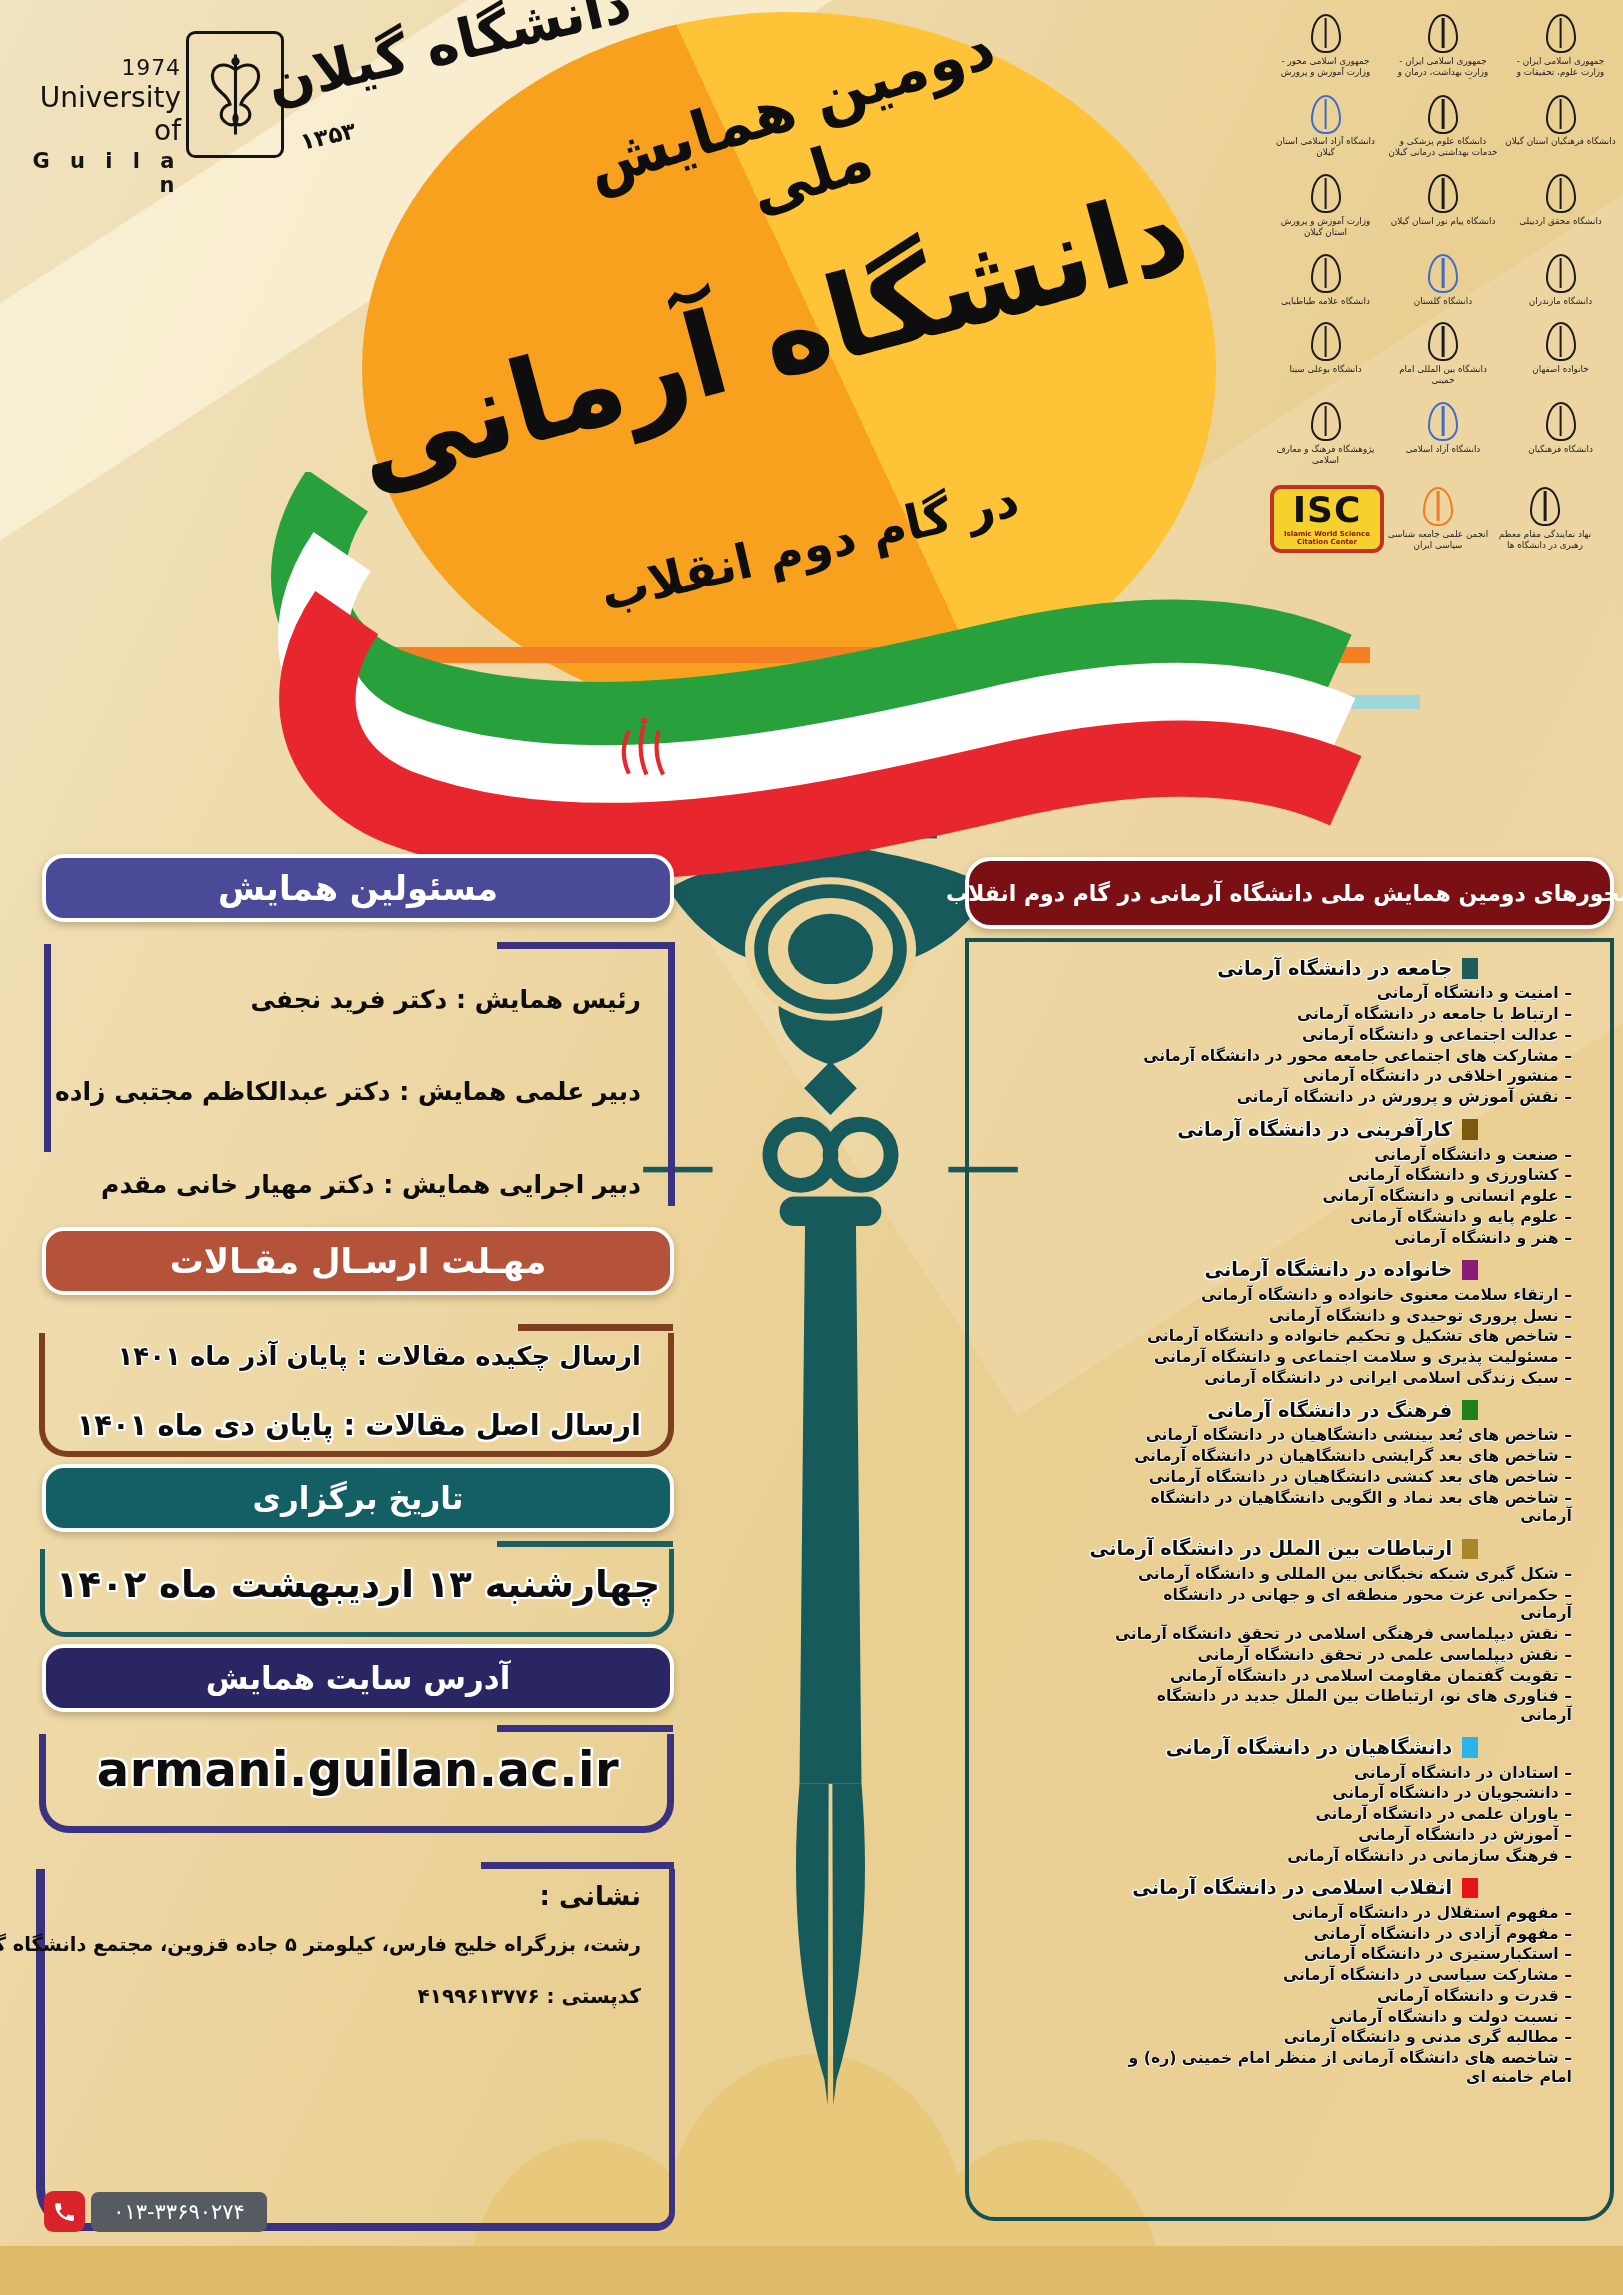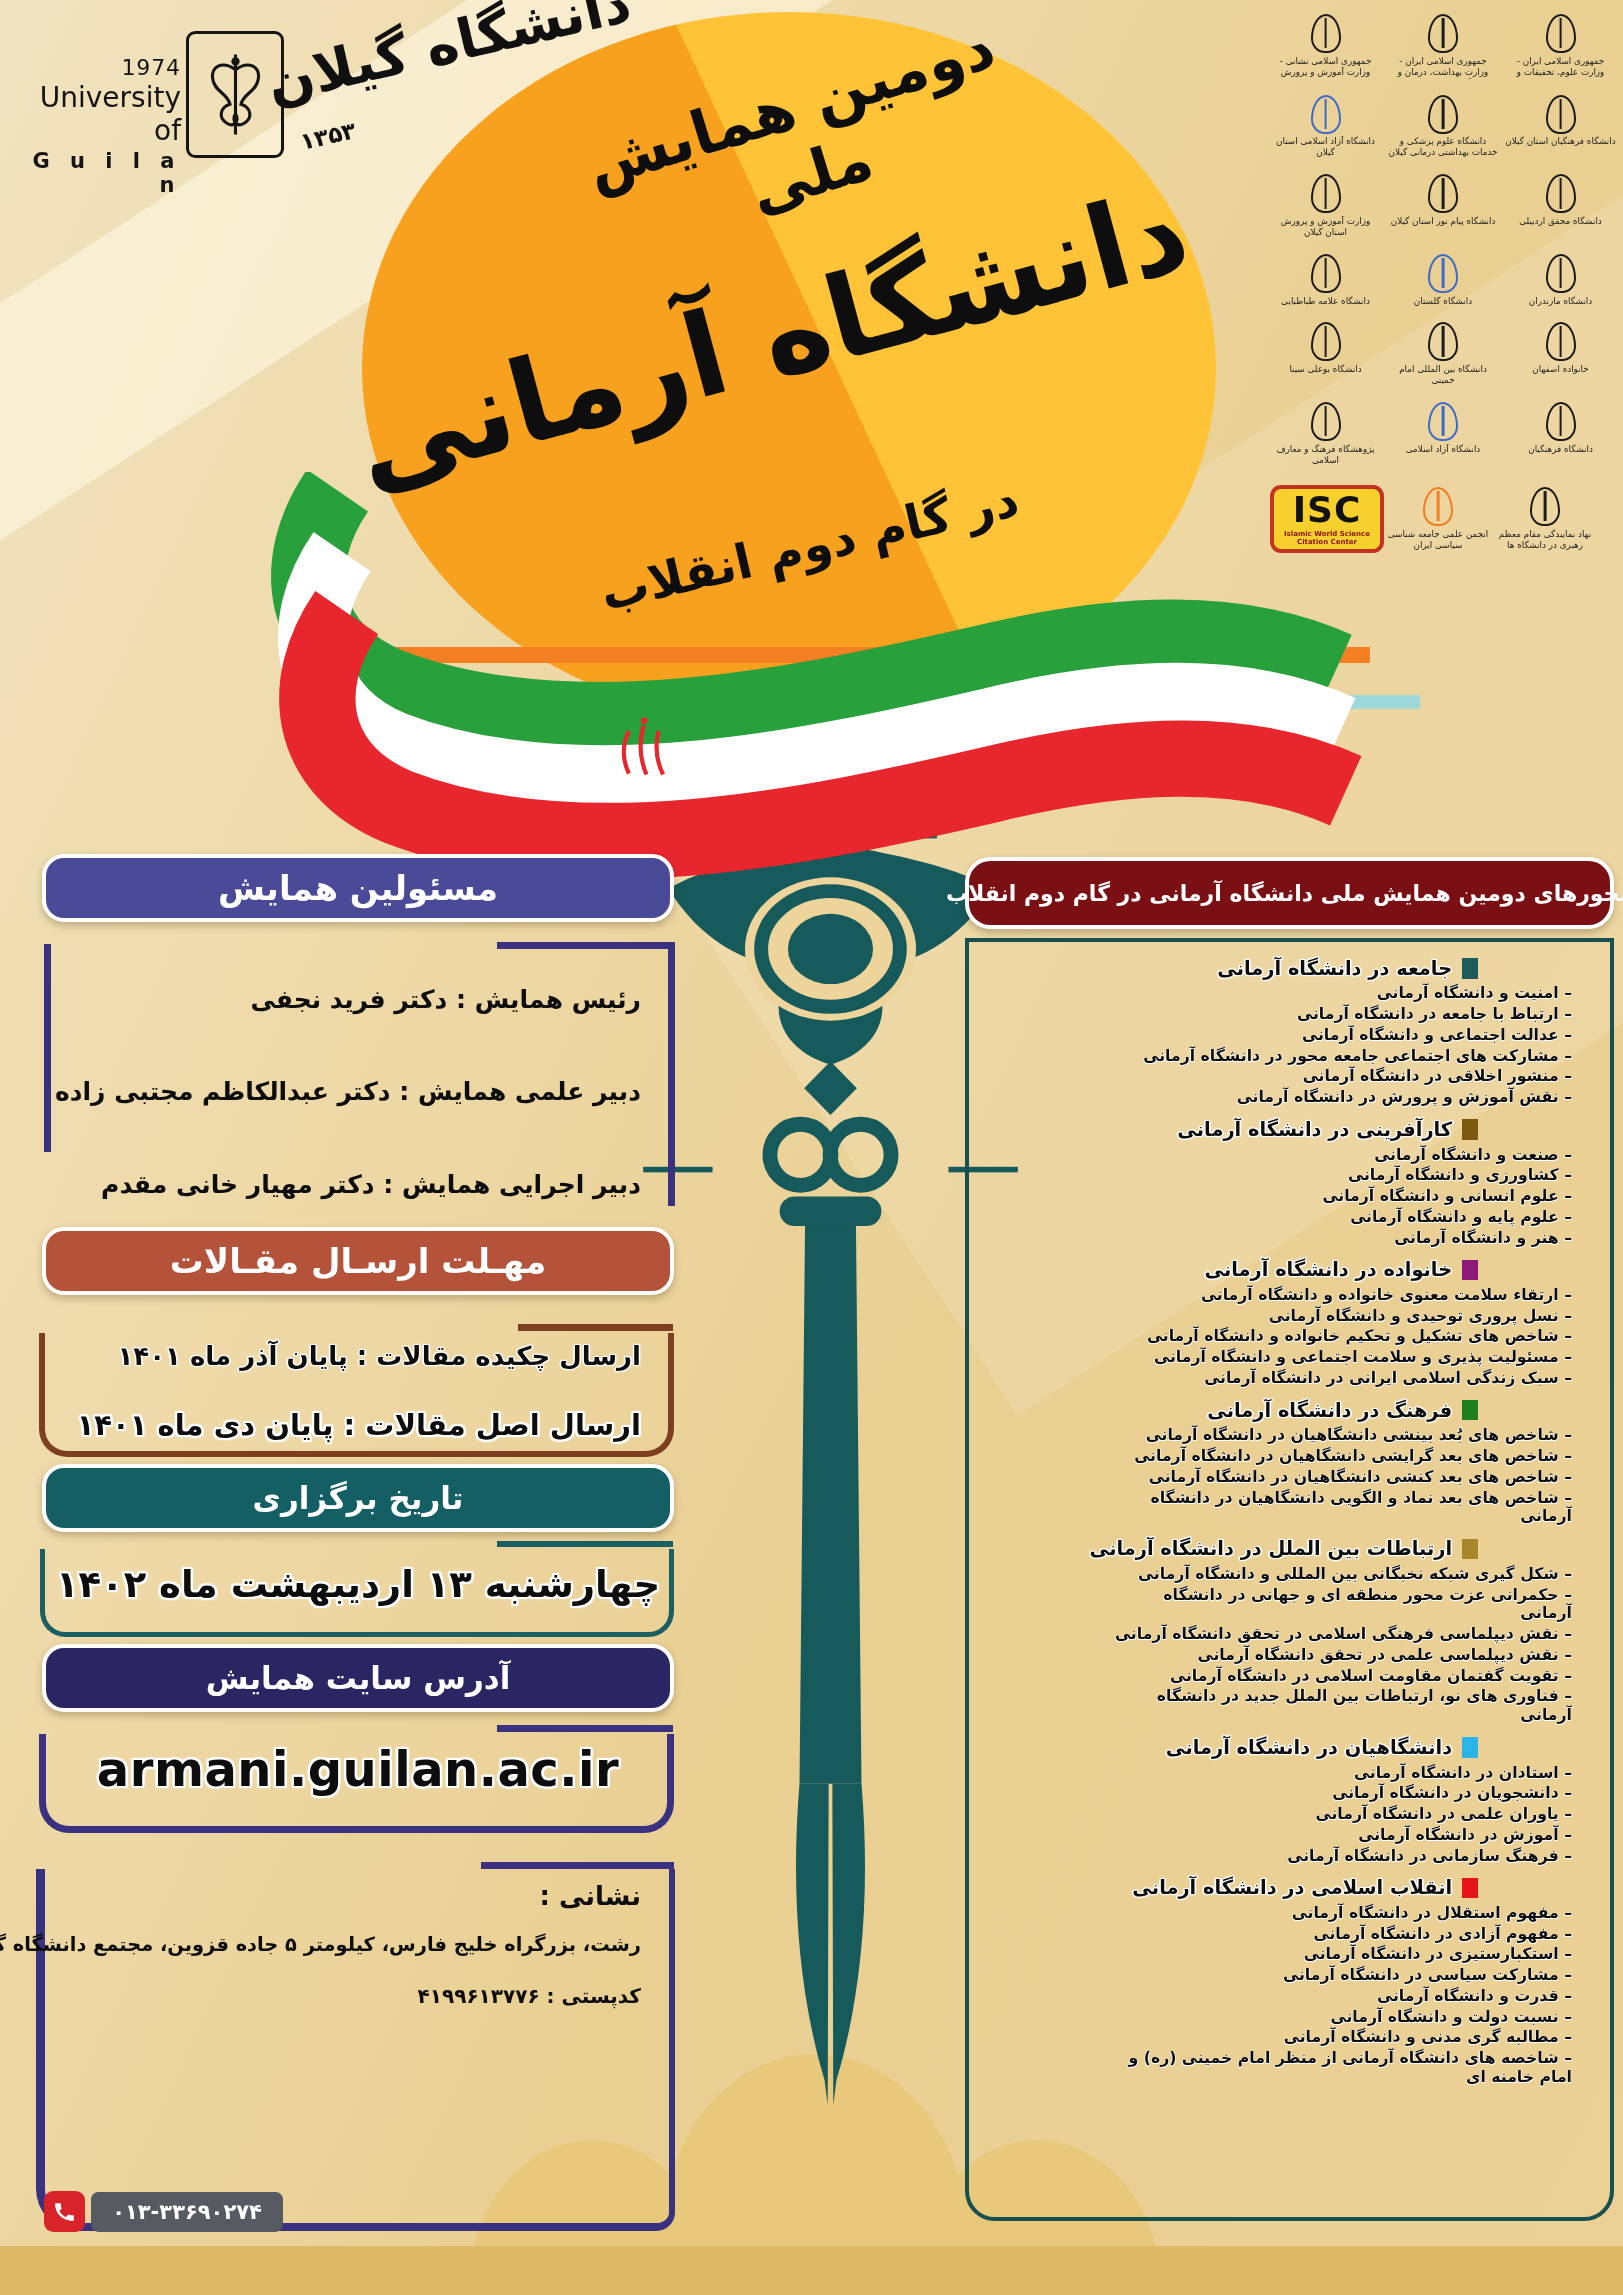--- a/index.html
+++ b/index.html
@@ -73,22 +73,22 @@
   #deadline-abstract{top:1341px;font-size:26px;}
   #deadline-full{top:1408px;font-size:29px;}
   #date-value{top:1563px;font-size:37px;text-align:center;width:632px;}
   #site-url{top:1741px;font-size:48px;text-align:center;width:632px;direction:ltr;letter-spacing:0.5px;}
   #addr-label{top:1881px;font-size:26px;}
   #addr-line{top:1933px;font-size:19.4px;white-space:nowrap;}
   #addr-postal{top:1984px;font-size:20px;}
   
   #phone-icon{left:44px;top:2191px;width:41px;height:41px;background:#d8232a;border-radius:9.3px;z-index:3;
     display:flex;align-items:center;justify-content:center;}
-  #phone-chip{left:91px;top:2192px;width:192px;height:40px;background:#565b61;border-radius:7.4px;z-index:3;
-    display:flex;align-items:center;justify-content:center;color:#fff;font-weight:bold;font-size:21px;}
+  #phone-chip{left:91px;top:2192px;width:176px;height:40px;background:#565b61;border-radius:7.4px;z-index:3;
+    display:flex;align-items:center;justify-content:center;color:#fff;font-weight:normal;font-size:21px;}
   
   #topics-box{position:absolute;left:965px;top:938px;width:649px;height:1283px;box-sizing:border-box;
     border:4.6px solid #17504e;border-radius:0 0 30px 30px;padding:13px 26px 8.3px 14px;direction:rtl;
     overflow:hidden;z-index:3;}
   .ghead{display:flex;align-items:center;gap:10.2px;margin:11px 106px 4.6px 0;}
   .ghead:first-child{margin-top:1.9px;}
   .bullet{width:15.7px;height:20.4px;flex:0 0 auto;}
   .glabel{font-size:19.4px;font-weight:bold;color:#0d0d0d;}
   .titem{font-size:15.7px;font-weight:bold;color:#0d0d0d;line-height:1.2;margin:0 12px 1.9px 0;max-width:458px;
     text-shadow:0.5px 0.5px 0 #fff,-0.5px -0.5px 0 #fff,0.5px -0.5px 0 #fff,-0.5px 0.5px 0 #fff;}
@@ -158,21 +158,21 @@
         <circle cx="50" cy="22" r="6" fill="#151515" stroke="none"></circle>
       </g>
     </svg>
   </div>
   <div class="abs fa" id="uni-fa">دانشگاه گیلان</div>
   <div class="abs fa" id="uni-yfa">۱۳۵۳</div>
 
   <div class="abs" id="partners-grid">
     <div class="lcell">
         <span class="emblem"></span>
-        <span class="lcap">جمهوری اسلامی نشانی - وزارت آموزش و پرورش</span>
+        <span class="lcap">جمهوری اسلامی محور - وزارت آموزش و پرورش</span>
       </div>
     <div class="lcell">
         <span class="emblem"></span>
         <span class="lcap">جمهوری اسلامی ایران - وزارت بهداشت، درمان و آموزش پزشکی</span>
       </div>
     <div class="lcell">
         <span class="emblem"></span>
         <span class="lcap">جمهوری اسلامی ایران - وزارت علوم، تحقیقات و فناوری</span>
       </div>
     <div class="lcell blue">

